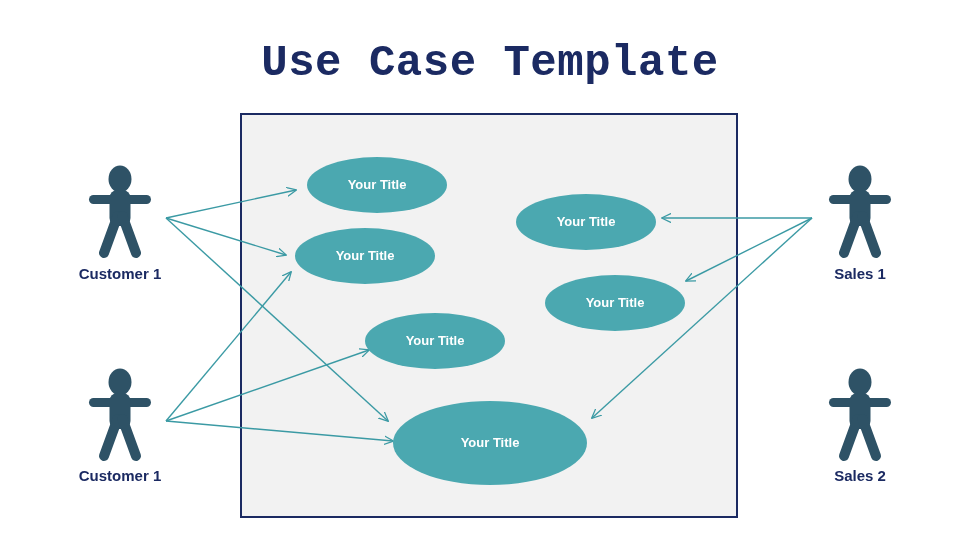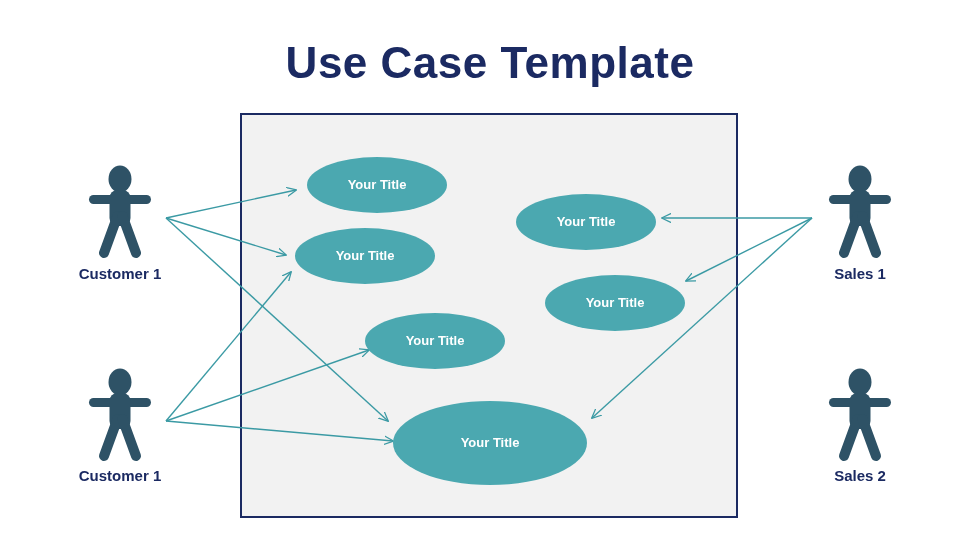--- a/index.html
+++ b/index.html
@@ -21,21 +21,21 @@
   #slide-title {
     position: absolute;
     left: 0;
     top: 38px;
     width: 980px;
     text-align: center;
     font-size: 44px;
     font-weight: 700;
     letter-spacing: 0.5px;
     color: #1b2a62;
-    font-family: Liberation Sans, sans-serif;
+    font-family: Liberation Mono, monospace;
   }
   #diagram-svg {
     position: absolute;
     left: 0;
     top: 0;
     width: 980px;
     height: 551px;
   }
   .ellipse-label {
     font-family: "Liberation Sans", sans-serif;

